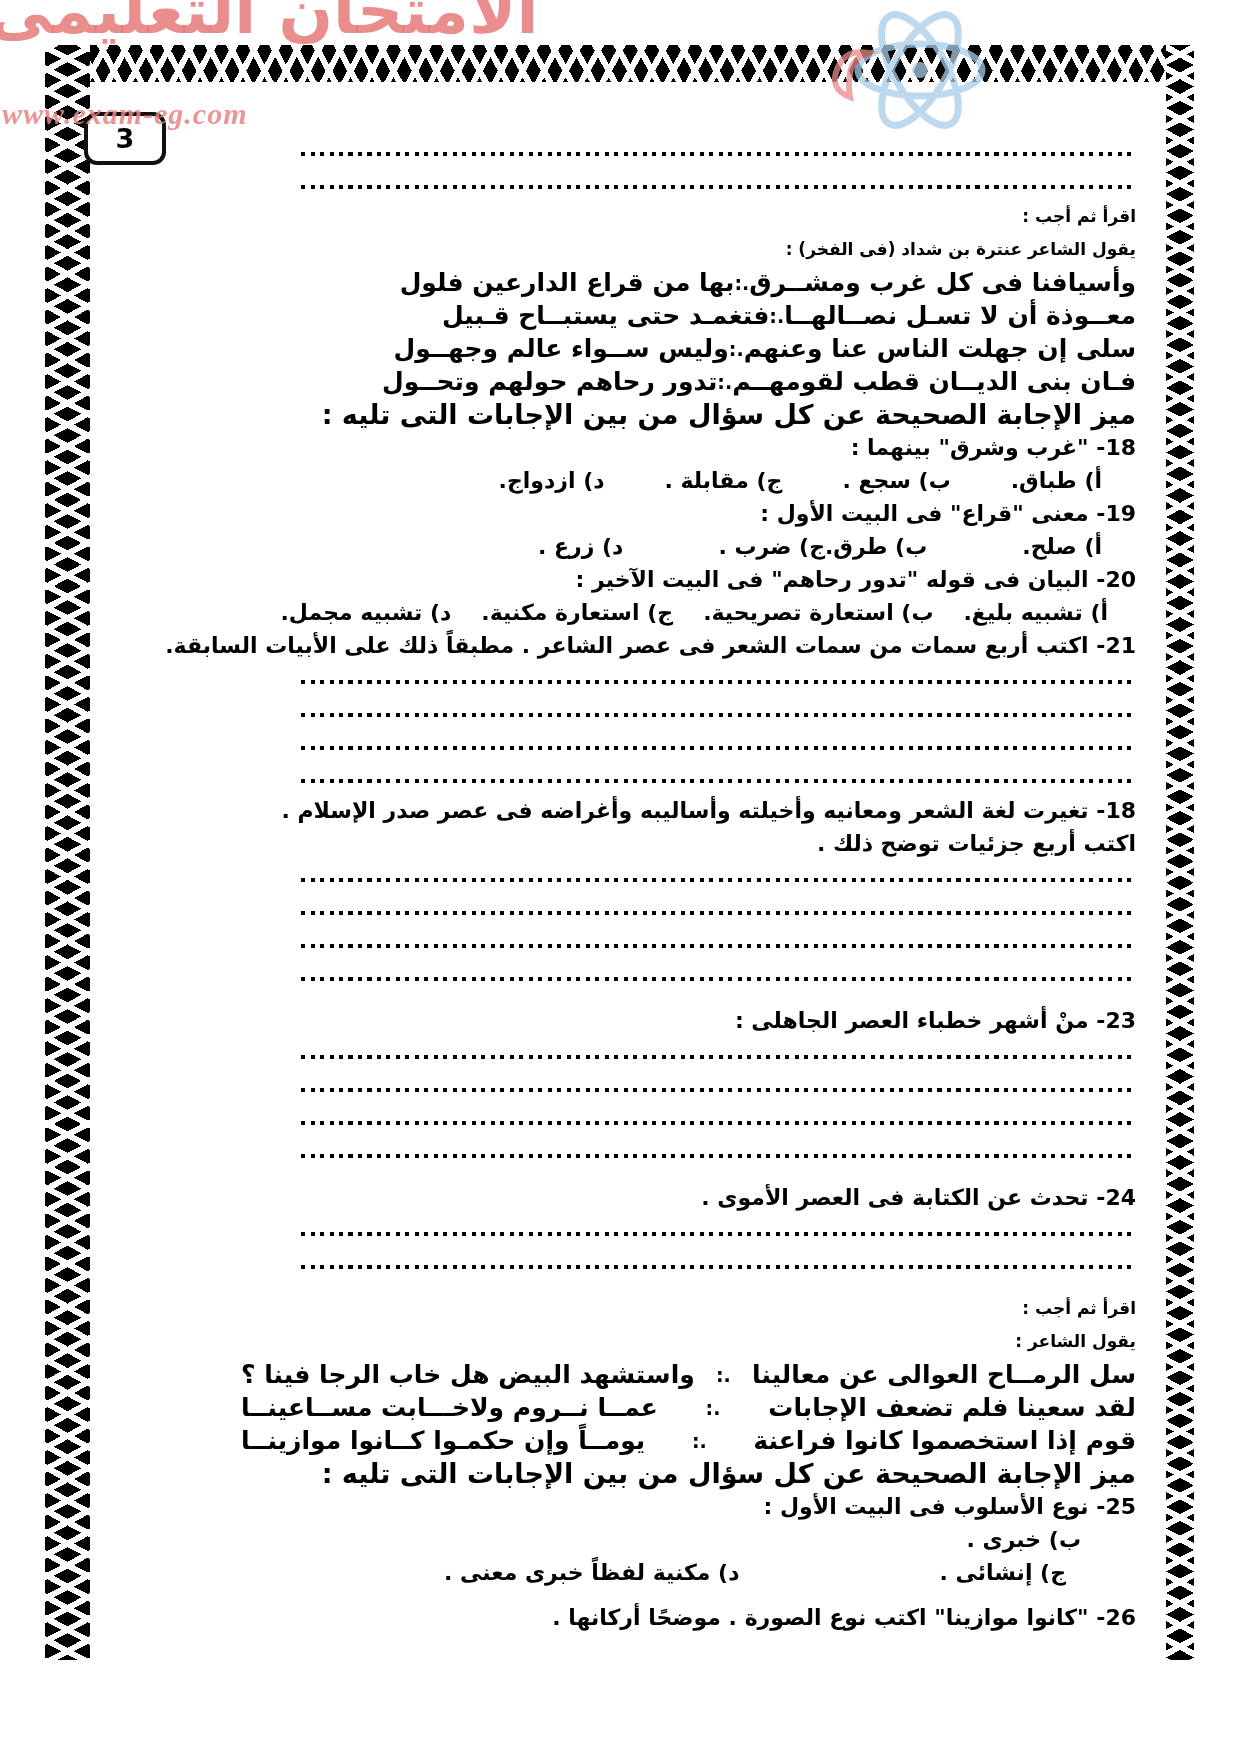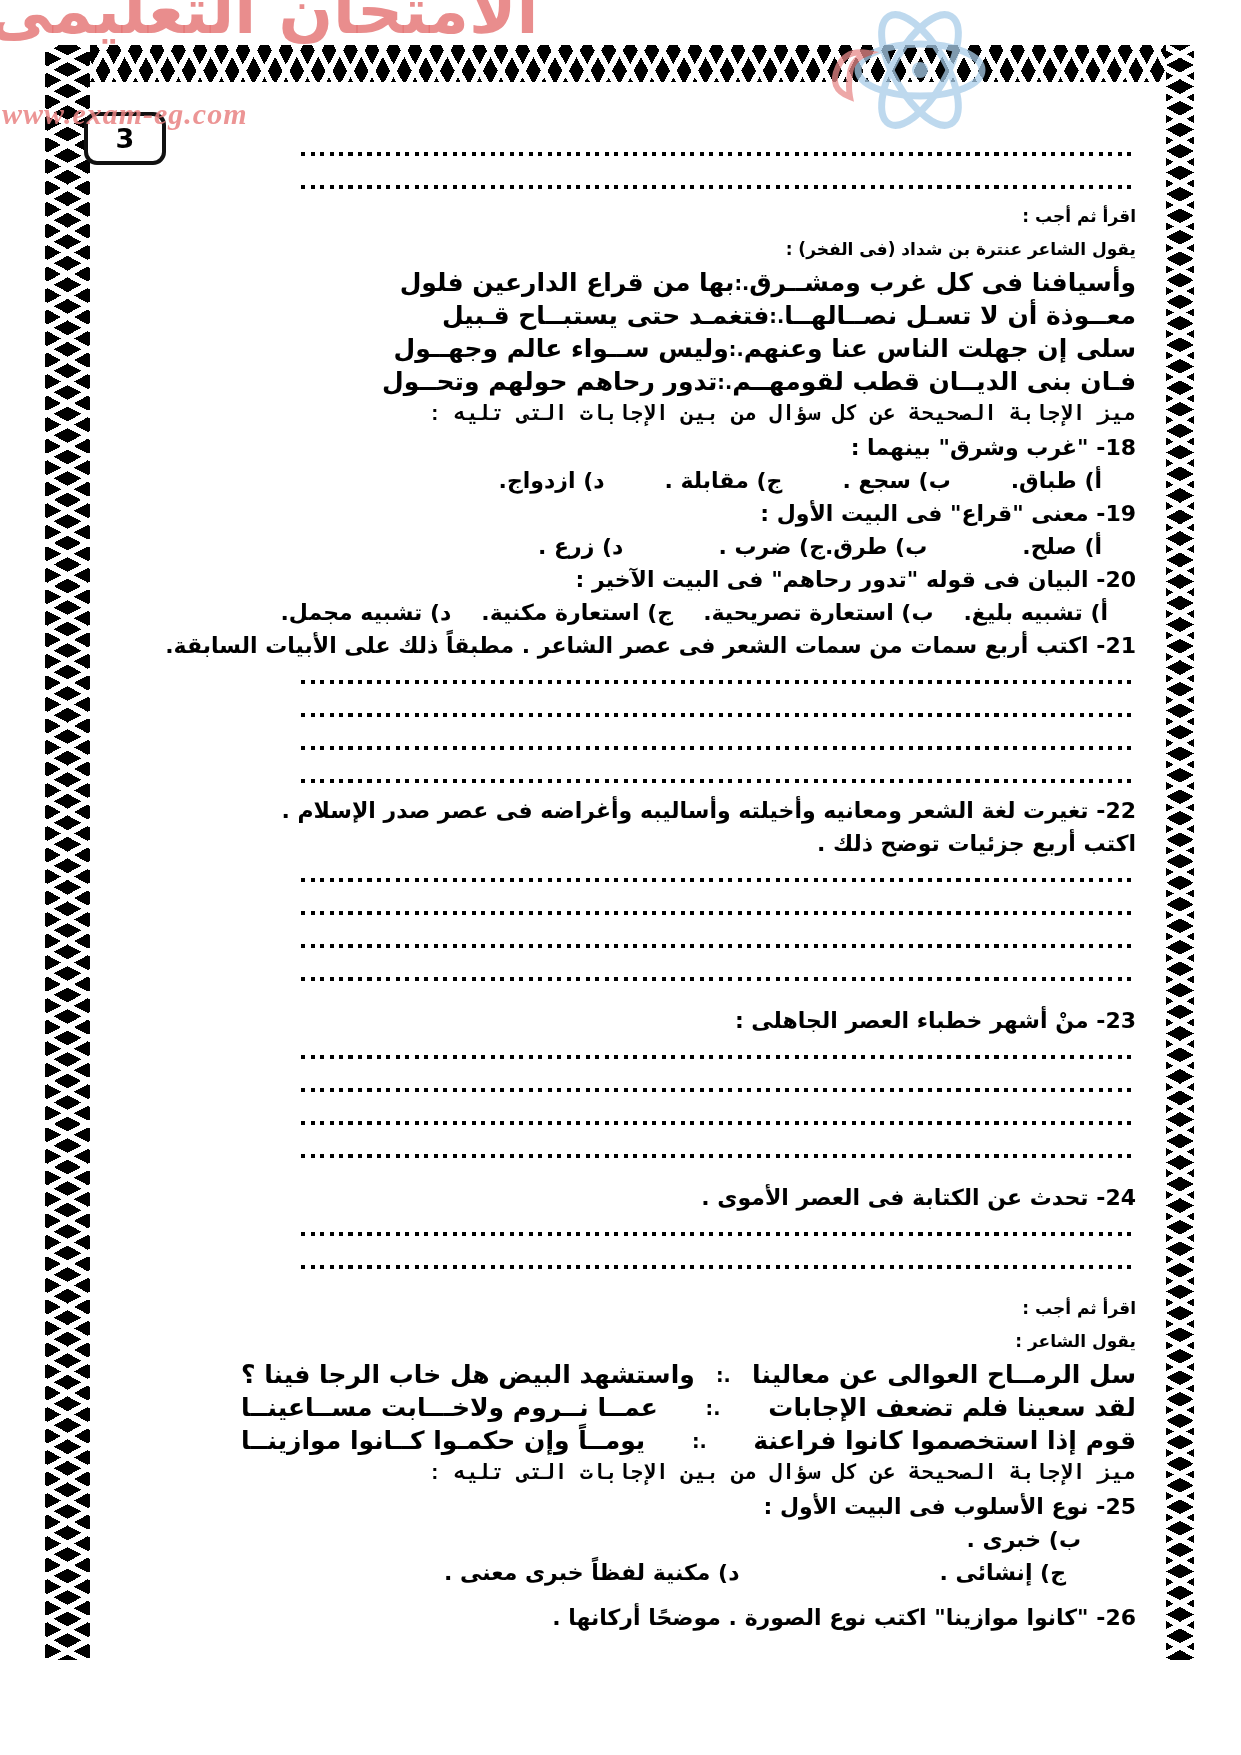--- a/index.html
+++ b/index.html
@@ -48,21 +48,21 @@
   }
 
   
   .content{
     position:absolute;left:92px;top:82px;width:1044px;height:1597px;
     direction:rtl;padding-right:30px;box-sizing:content-box;
     font-weight:bold;font-size:22px;z-index:1;
   }
   .ln{height:33px;line-height:33px;white-space:nowrap;}
   .big{font-size:17px;}
-  .med{font-size:21px;font-family:Liberation Mono, monospace;}
+  .med{font-size:27px;}
   .dots{position:relative;height:33px;}
   .dots::after{
     content:"";position:absolute;right:2px;top:18px;width:833px;height:4px;
     background:repeating-linear-gradient(90deg,#000 0 4px,transparent 4px 9.5px);
   }
   .dots.first{margin-top:52px;}
   .poemrow{display:flex;justify-content:space-between;align-items:center;height:33px;font-size:25px;white-space:nowrap;}
   .p1{width:645px;}
   .p2{width:895px;}
   .sep{font-size:19px;font-weight:bold;}
@@ -154,21 +154,21 @@
       <span>د) تشبيه مجمل.</span>
     </div>
 
     <div class="ln">21- اكتب أربع سمات من سمات الشعر فى عصر الشاعر . مطبقاً ذلك على الأبيات السابقة.</div>
 
     <div class="dots"></div>
     <div class="dots"></div>
     <div class="dots"></div>
     <div class="dots"></div>
 
-    <div class="ln">22- تغيرت لغة الشعر ومعانيه وأخيلته وأساليبه وأغراضه فى عصر صدر الإسلام .</div>
+    <div class="ln">18- تغيرت لغة الشعر ومعانيه وأخيلته وأساليبه وأغراضه فى عصر صدر الإسلام .</div>
     <div class="ln">اكتب أربع جزئيات توضح ذلك .</div>
 
     <div class="dots"></div>
     <div class="dots"></div>
     <div class="dots"></div>
     <div class="dots"></div>
 
     <div class="ln mt8">23- منْ أشهر خطباء العصر الجاهلى :</div>
 
     <div class="dots"></div>

